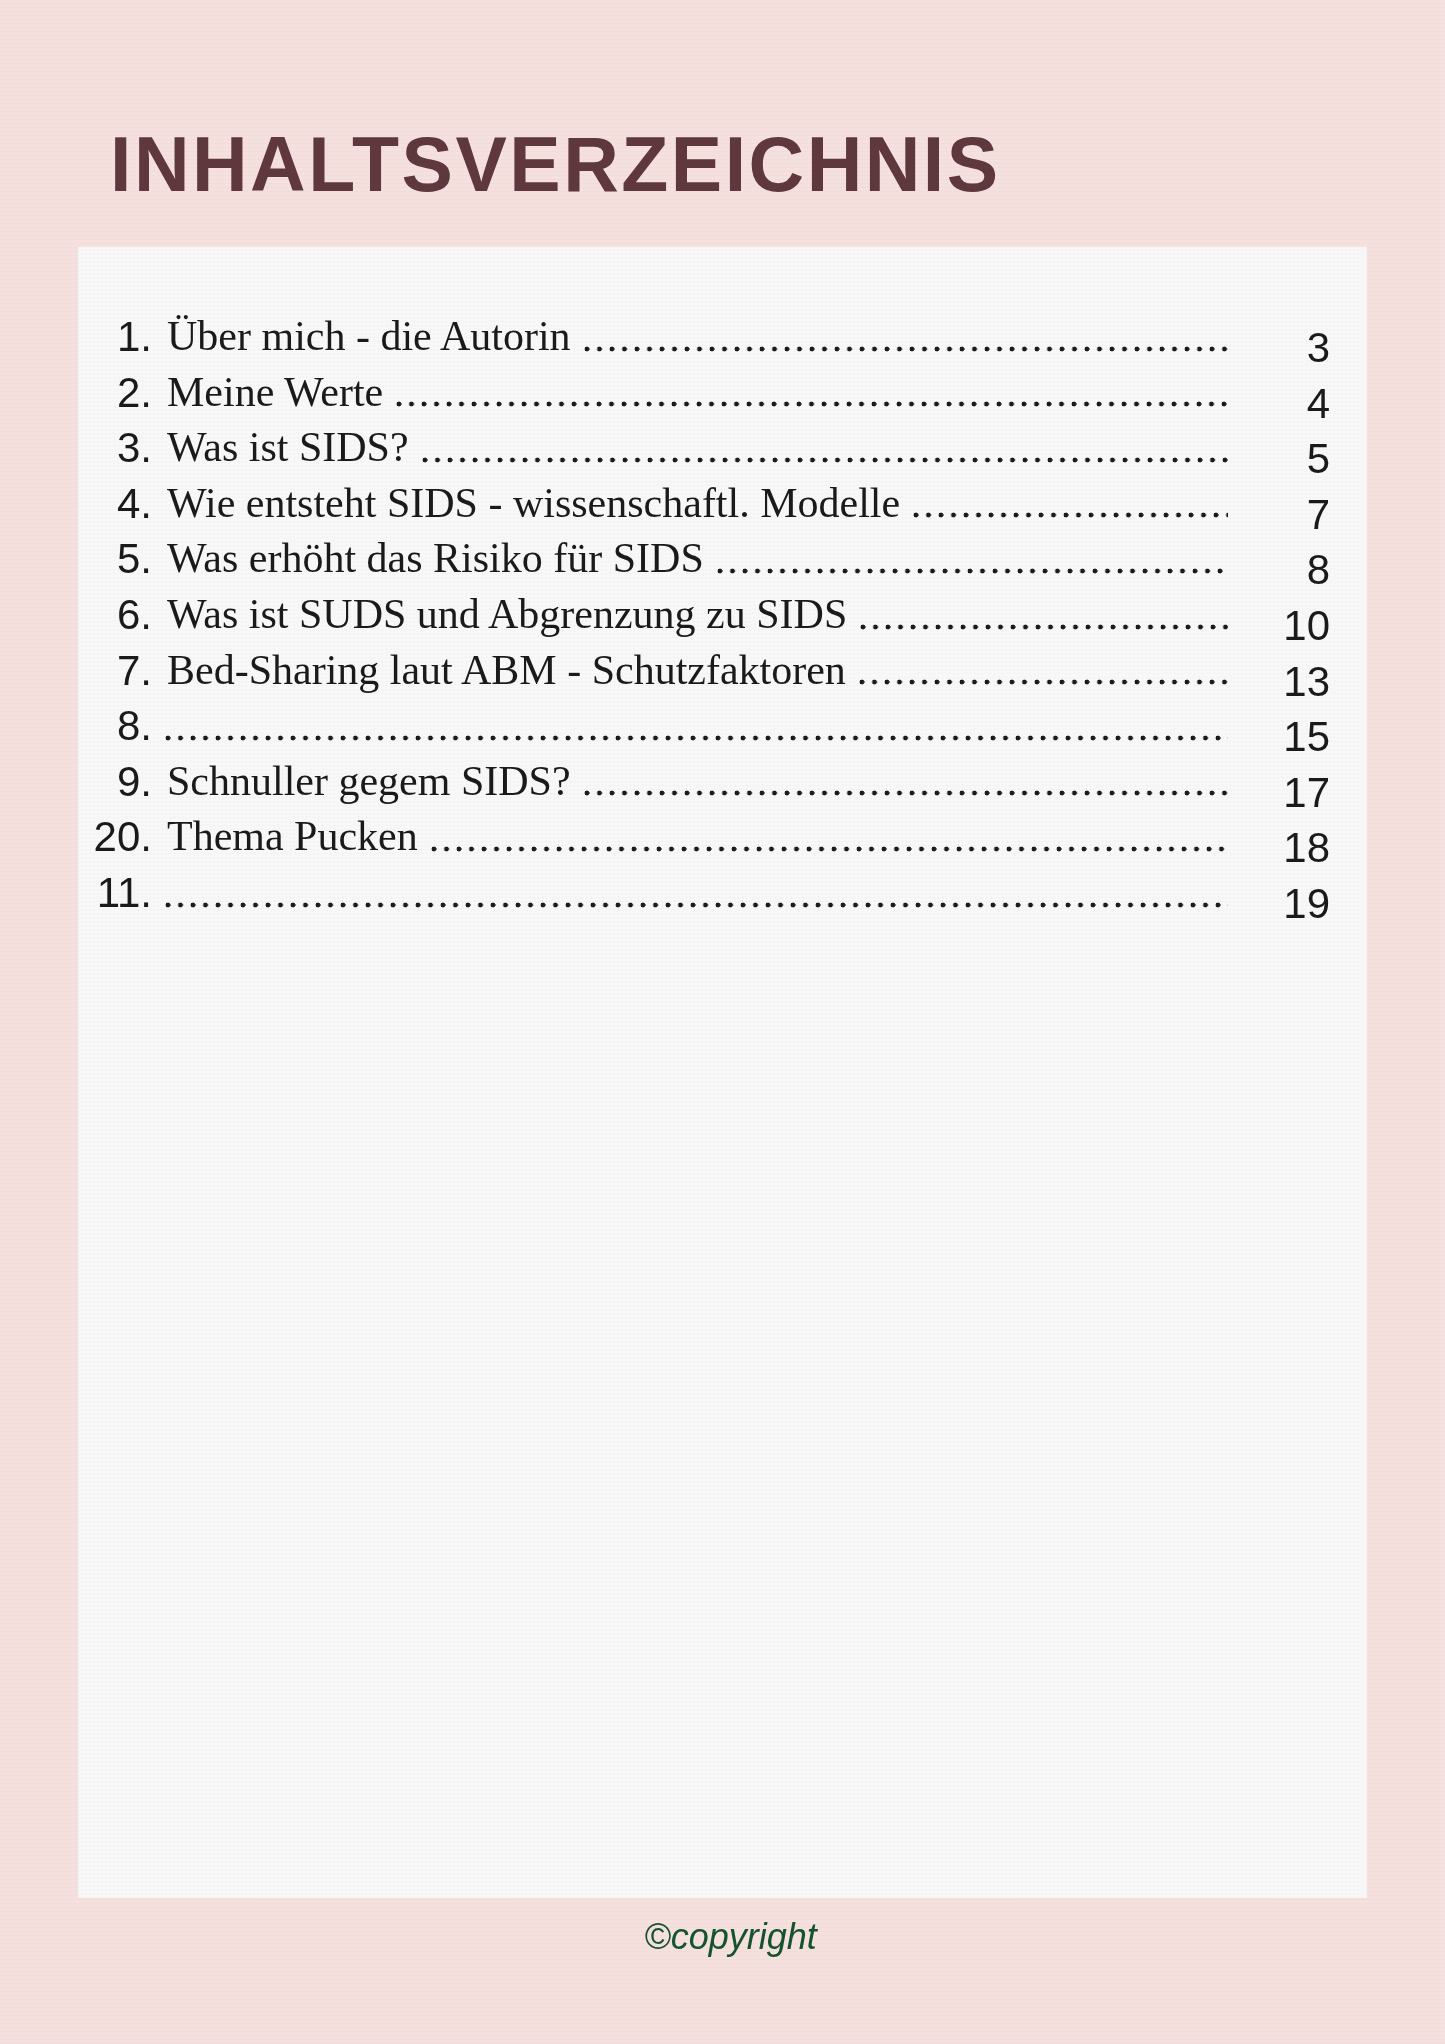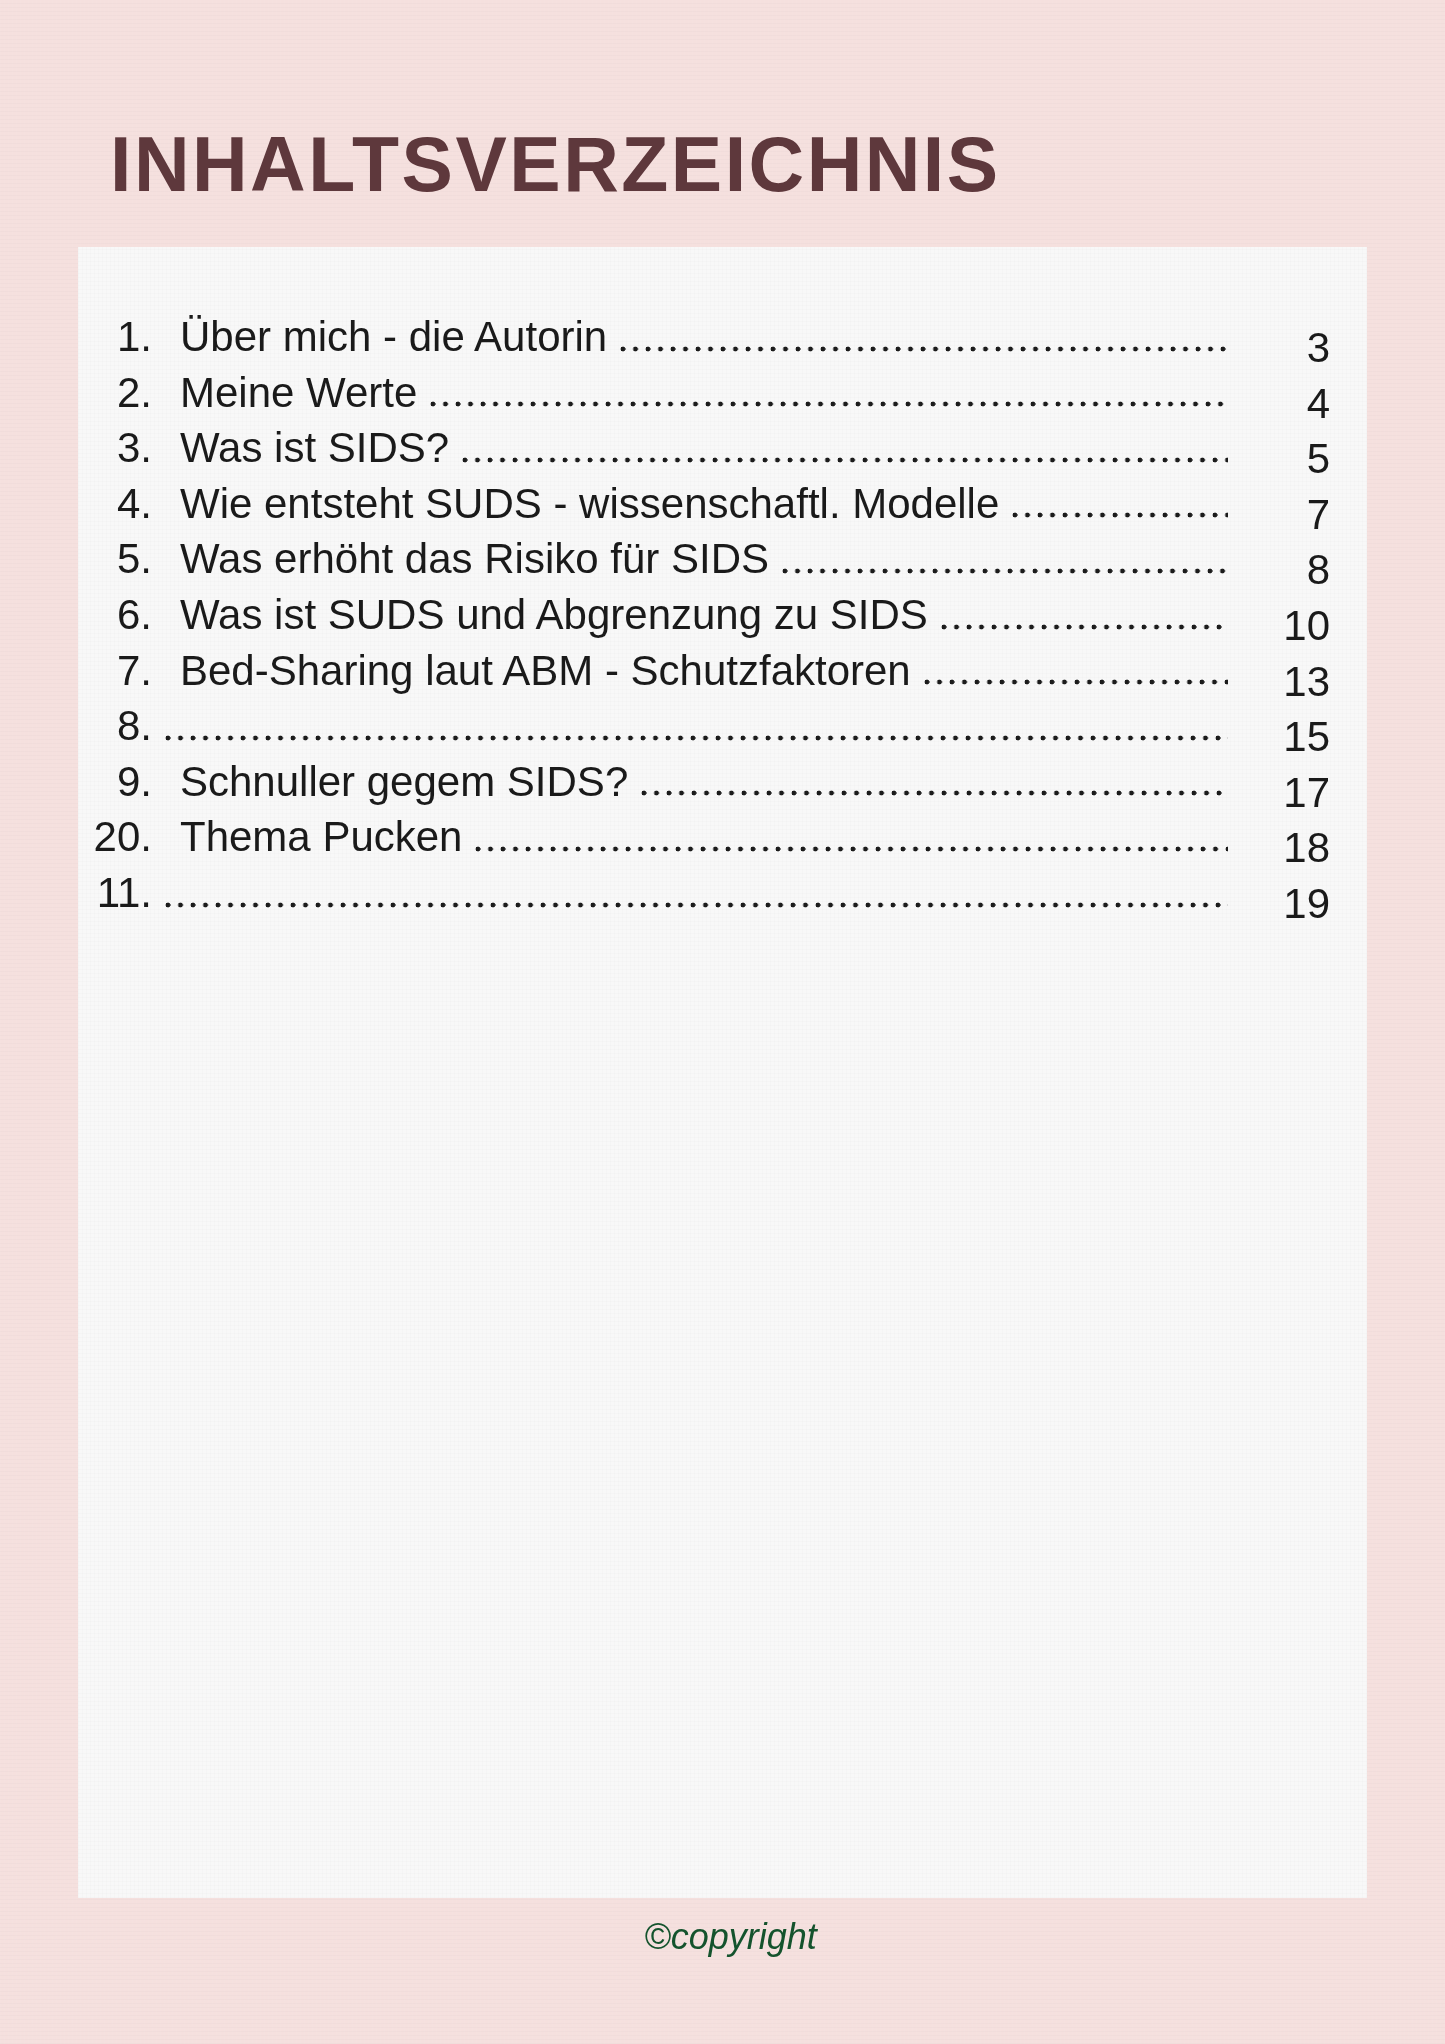--- a/index.html
+++ b/index.html
@@ -42,21 +42,22 @@
     height:55.6px;
     line-height:55.6px;
     white-space:nowrap;
   }
   .toc-no{
     width:62px;
     flex:0 0 62px;
     text-align:right;
   }
   .toc-label{
-    margin-left:28px;
+    margin-left:15px;
+    font-family:Liberation Serif, serif;
   }
   .toc-dots{
     flex:1 1 auto;
     align-self:flex-end;
     height:6px;
     margin:0 36px 13px 13px;
     background-image:radial-gradient(circle at 3px 3px, #1b1b1b 2.2px, transparent 2.7px);
     background-size:12.5px 6px;
     background-repeat:repeat-x;
     background-position:left bottom;
@@ -99,21 +100,21 @@
 
   <div class="toc-row">
     <span class="toc-no">3.</span>
     <span class="toc-label">Was ist SIDS?</span>
     <span class="toc-dots"></span>
     <span class="toc-page">5</span>
   </div>
 
   <div class="toc-row">
     <span class="toc-no">4.</span>
-    <span class="toc-label">Wie entsteht SUDS - wissenschaftl. Modelle</span>
+    <span class="toc-label">Wie entsteht SIDS - wissenschaftl. Modelle</span>
     <span class="toc-dots"></span>
     <span class="toc-page">7</span>
   </div>
 
   <div class="toc-row">
     <span class="toc-no">5.</span>
     <span class="toc-label">Was erhöht das Risiko für SIDS</span>
     <span class="toc-dots"></span>
     <span class="toc-page">8</span>
   </div>

